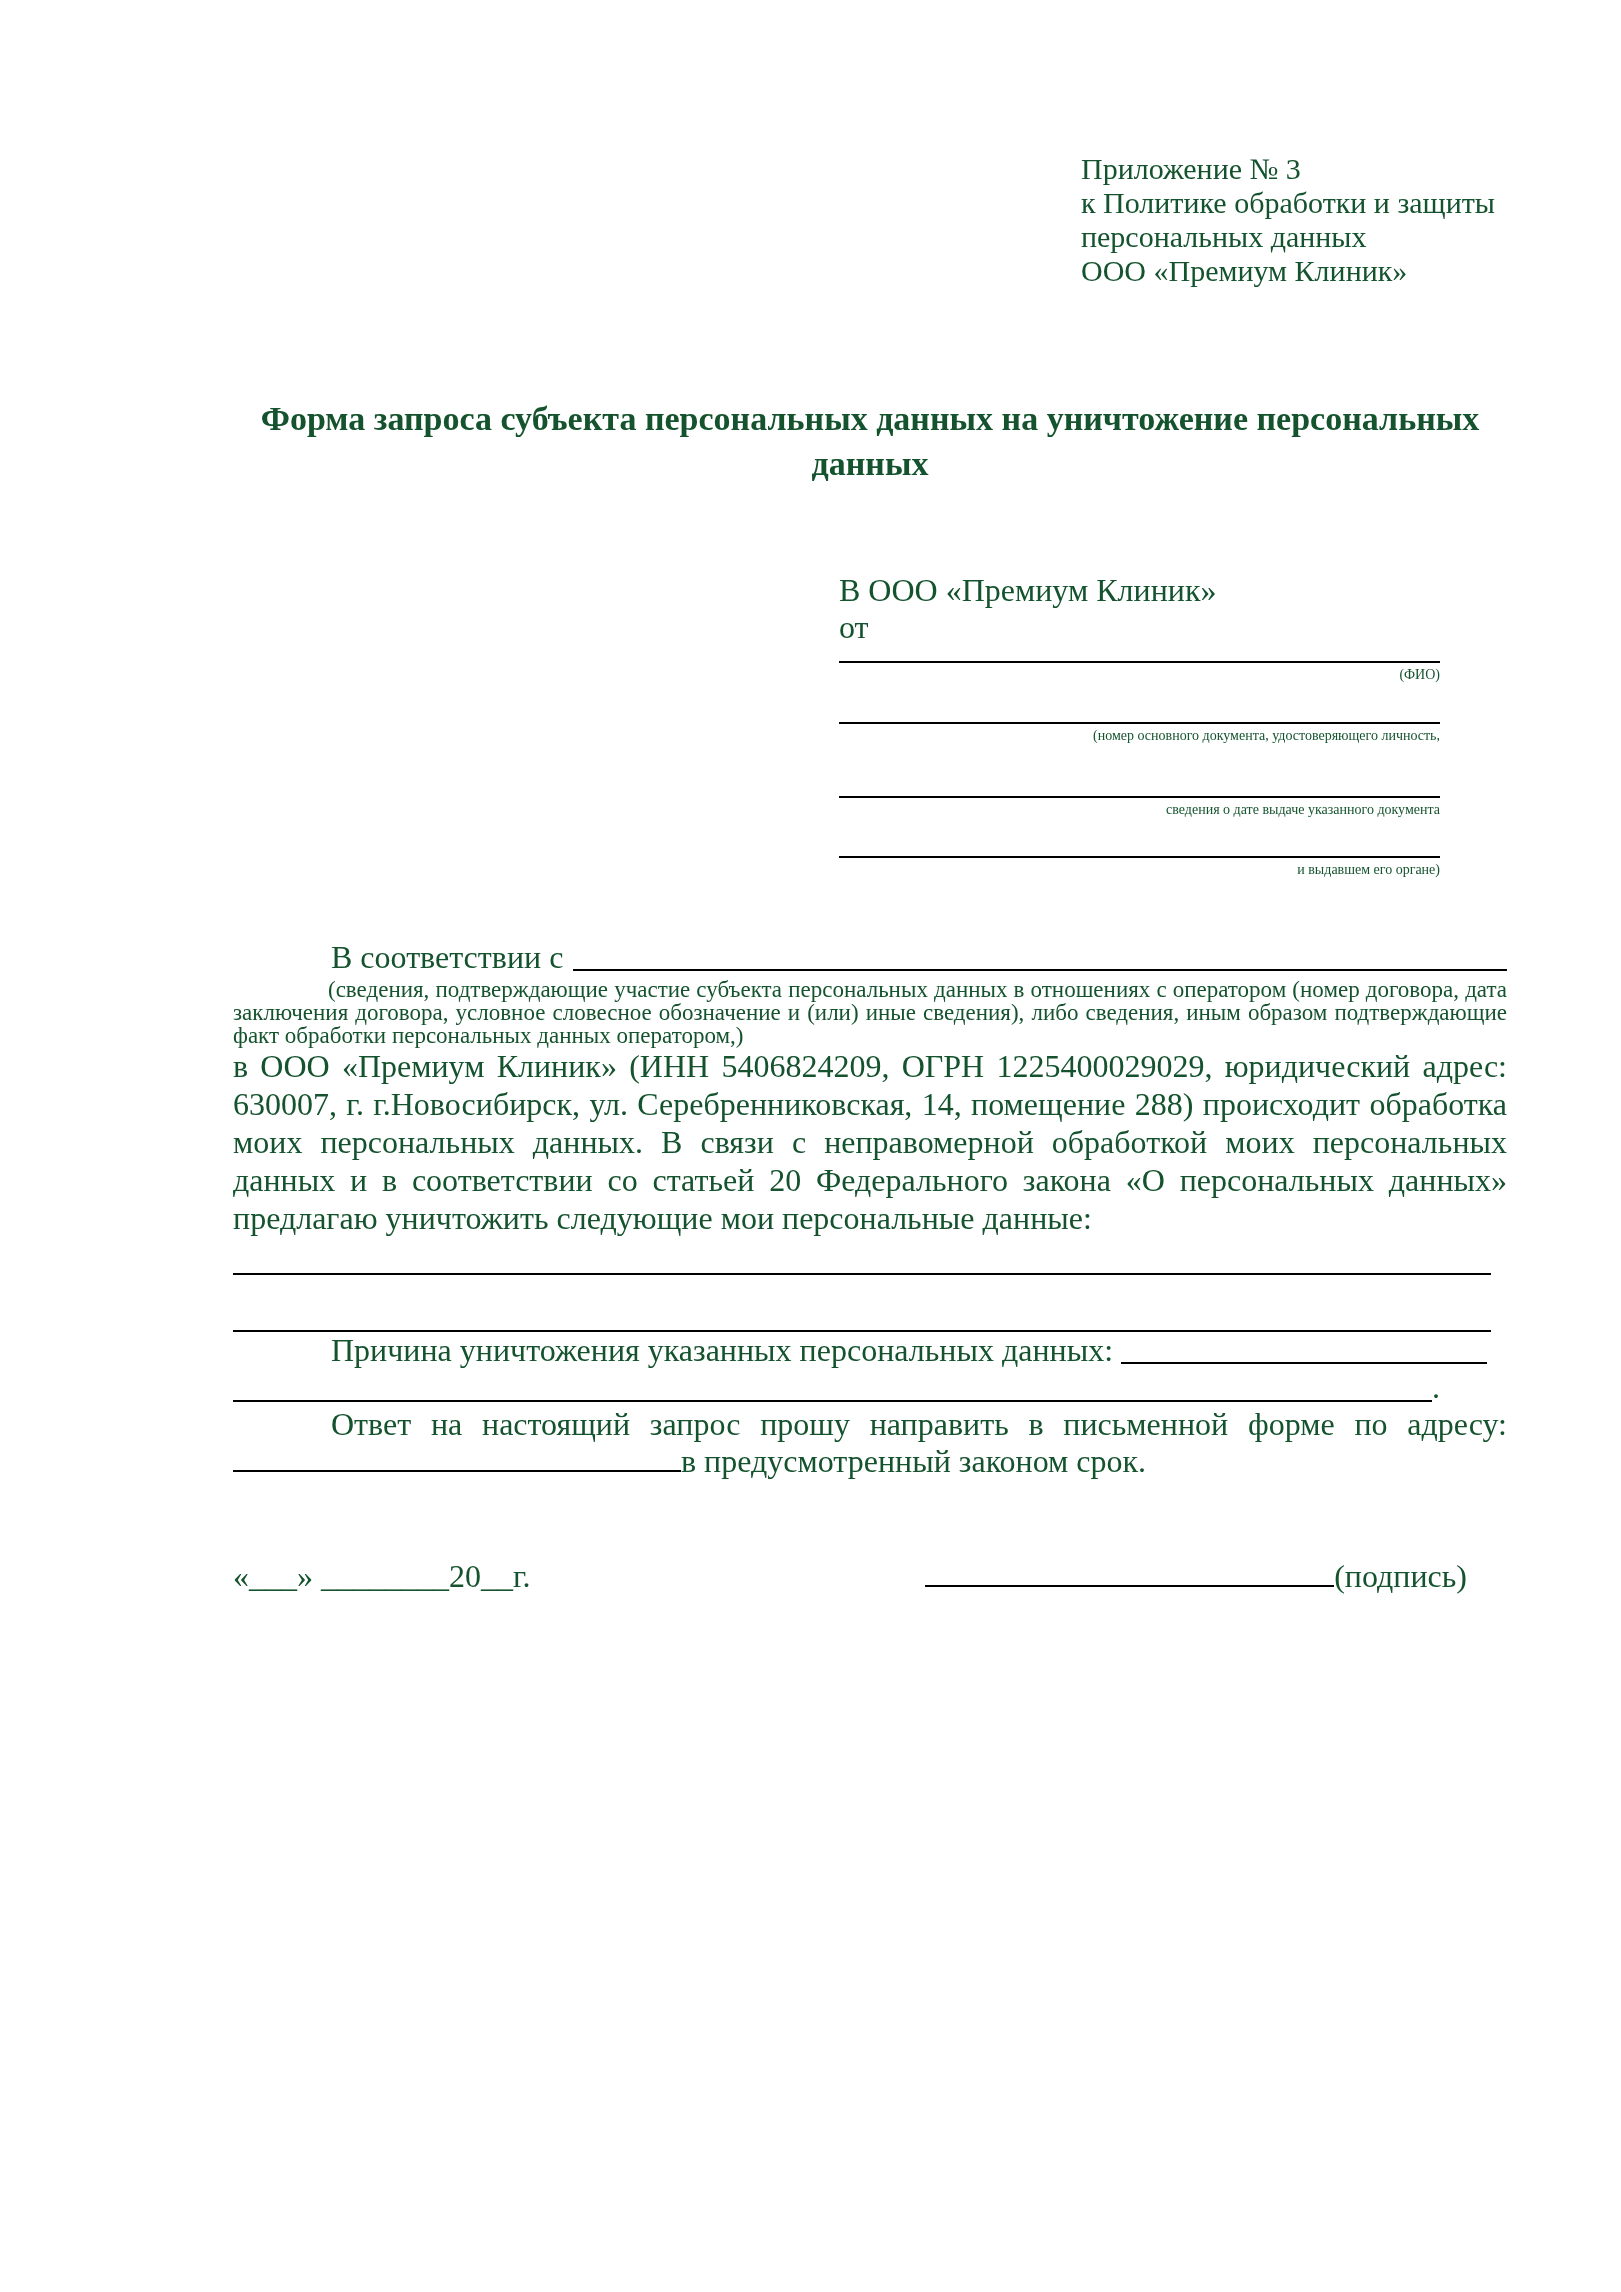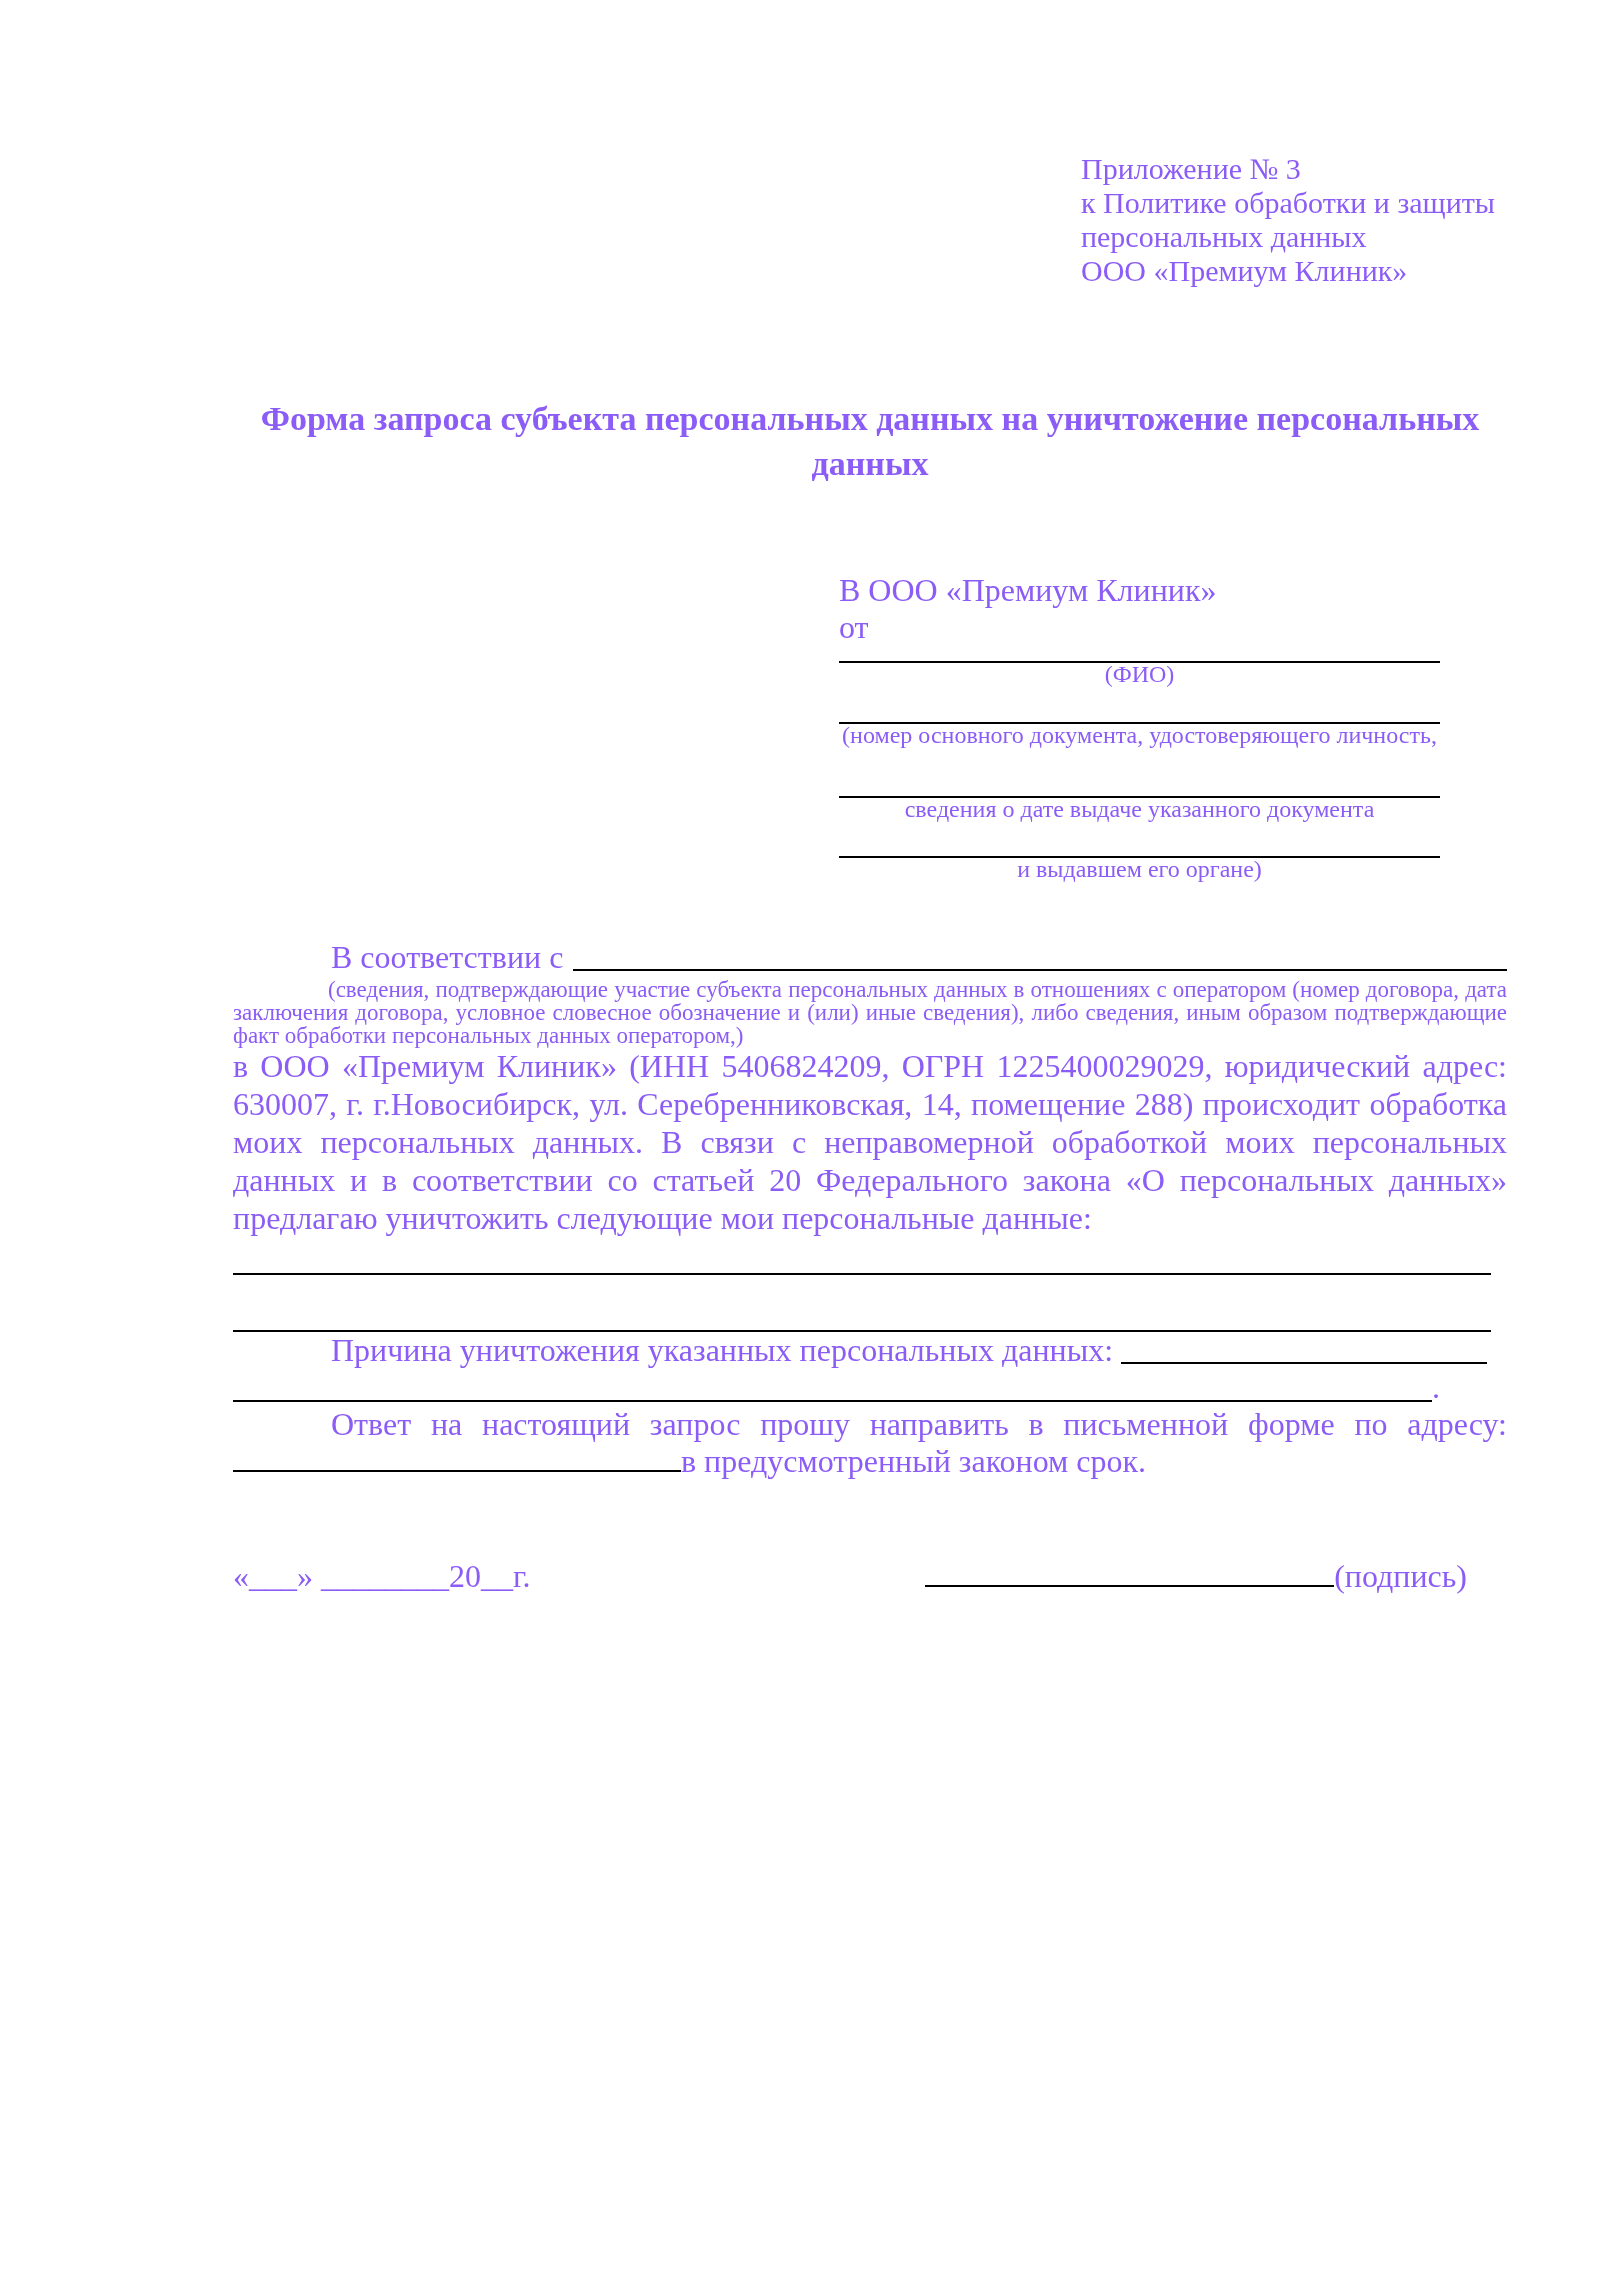--- a/index.html
+++ b/index.html
@@ -2,21 +2,21 @@
 <html><head>
 <meta charset="utf-8">
 <style>
   html, body { margin: 0; padding: 0; background: #808080; }
   .page {
     position: relative;
     width: 1621px;
     height: 2293px;
     margin: 0 auto;
     background: #ffffff;
-    color: #8b5cf6;
+    color: #14532d;
     font-family: "Liberation Serif", "DejaVu Serif", serif;
     font-size: 32px;
     overflow: hidden;
   }
 
   
   .header-block {
     position: absolute;
     left: 1081px;
     top: 152px;
@@ -45,24 +45,24 @@
     width: 601px;
     font-size: 32px;
   }
   .addr-text-line { height: 37px; line-height: 37px; }
   .field { border-bottom: 2px solid #000; }
   .f1 { height: 14.7px; }
   .f2 { height: 36px; }
   .f3 { height: 48px; }
   .f4 { height: 35px; }
   .cap {
-    font-size: 24px;
+    font-size: 14px;
     line-height: 23.5px;
     height: 23.5px;
-    text-align: center;
+    text-align: right;
     white-space: nowrap;
   }
 
   
   .body-col {
     position: absolute;
     left: 233px;
     top: 939px;
     width: 1274px;
   }

